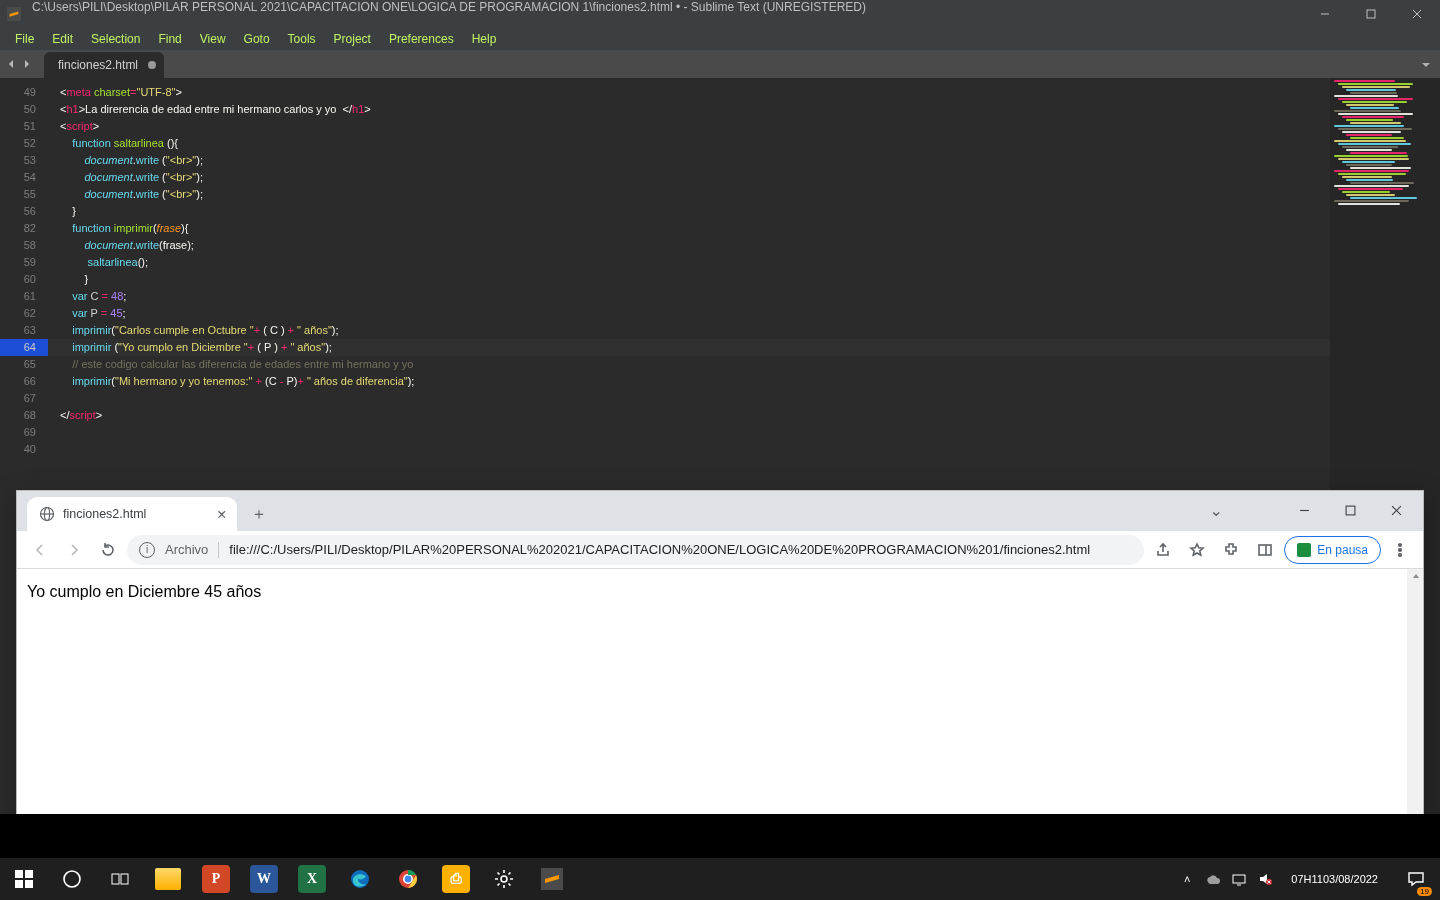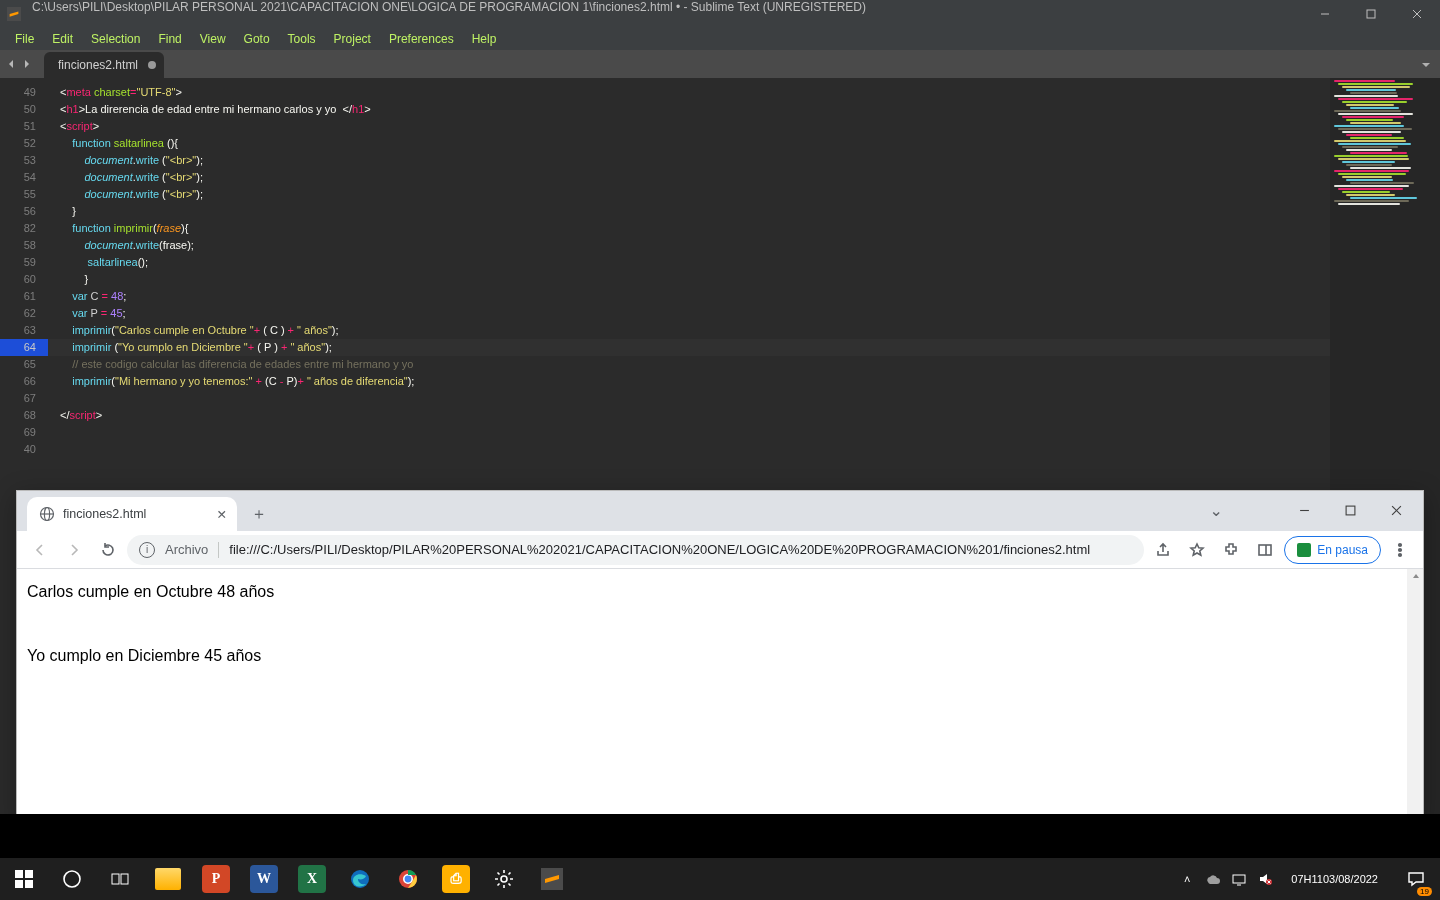--- a/index.html
+++ b/index.html
@@ -322,21 +322,20 @@
     </div>
     <div class="br-ico">
         <svg viewBox="0 0 16 16">
           <circle cx="8" cy="3" r="1.3" fill="#5f6368"></circle>
           <circle cx="8" cy="8" r="1.3" fill="#5f6368"></circle>
           <circle cx="8" cy="13" r="1.3" fill="#5f6368"></circle>
         </svg>
       </div>
   </div>
   <div class="br-page">
-    <p>Carlos cumple en Octubre 48 años</p>
     <p>Yo cumplo en Diciembre 45 años</p>
   </div>
   <div class="br-scroll">
     <div class="br-thumb">
         <svg class="up" viewBox="0 0 10 10">
           <path d="M2 7 L5 3 L8 7 Z" fill="#8a8a8a"></path>
         </svg>
       </div>
   </div>
 </div>

